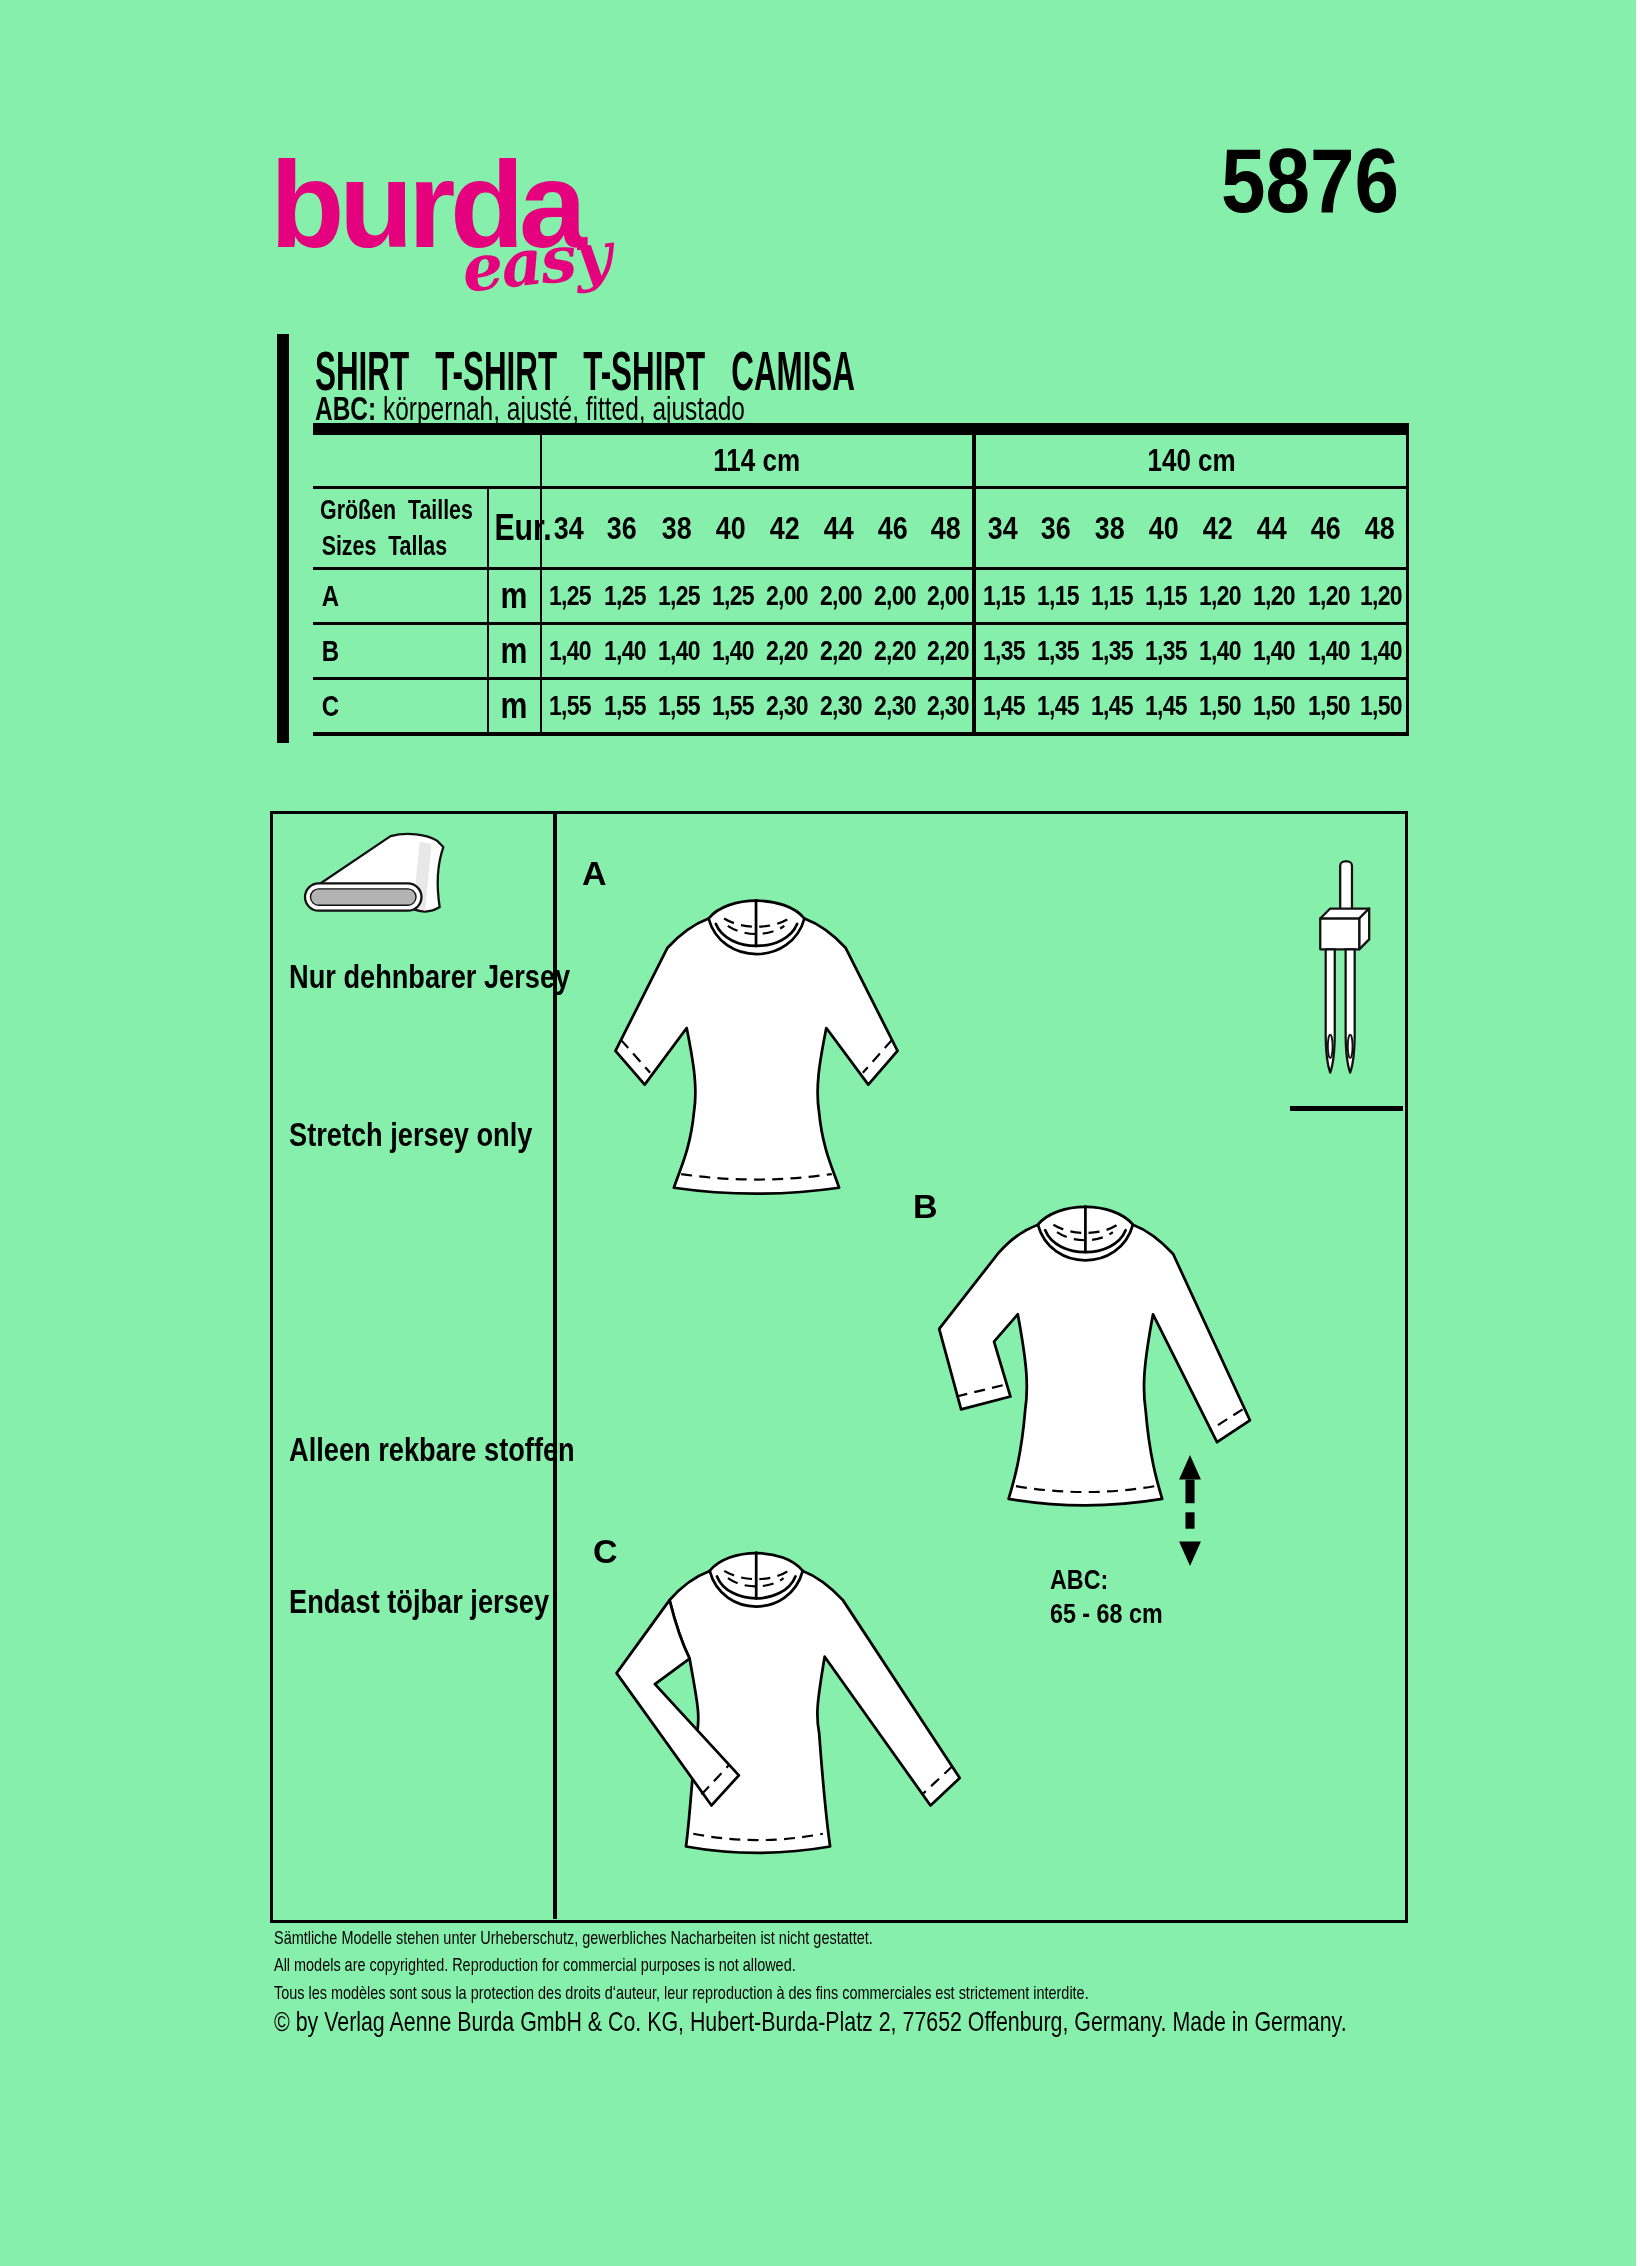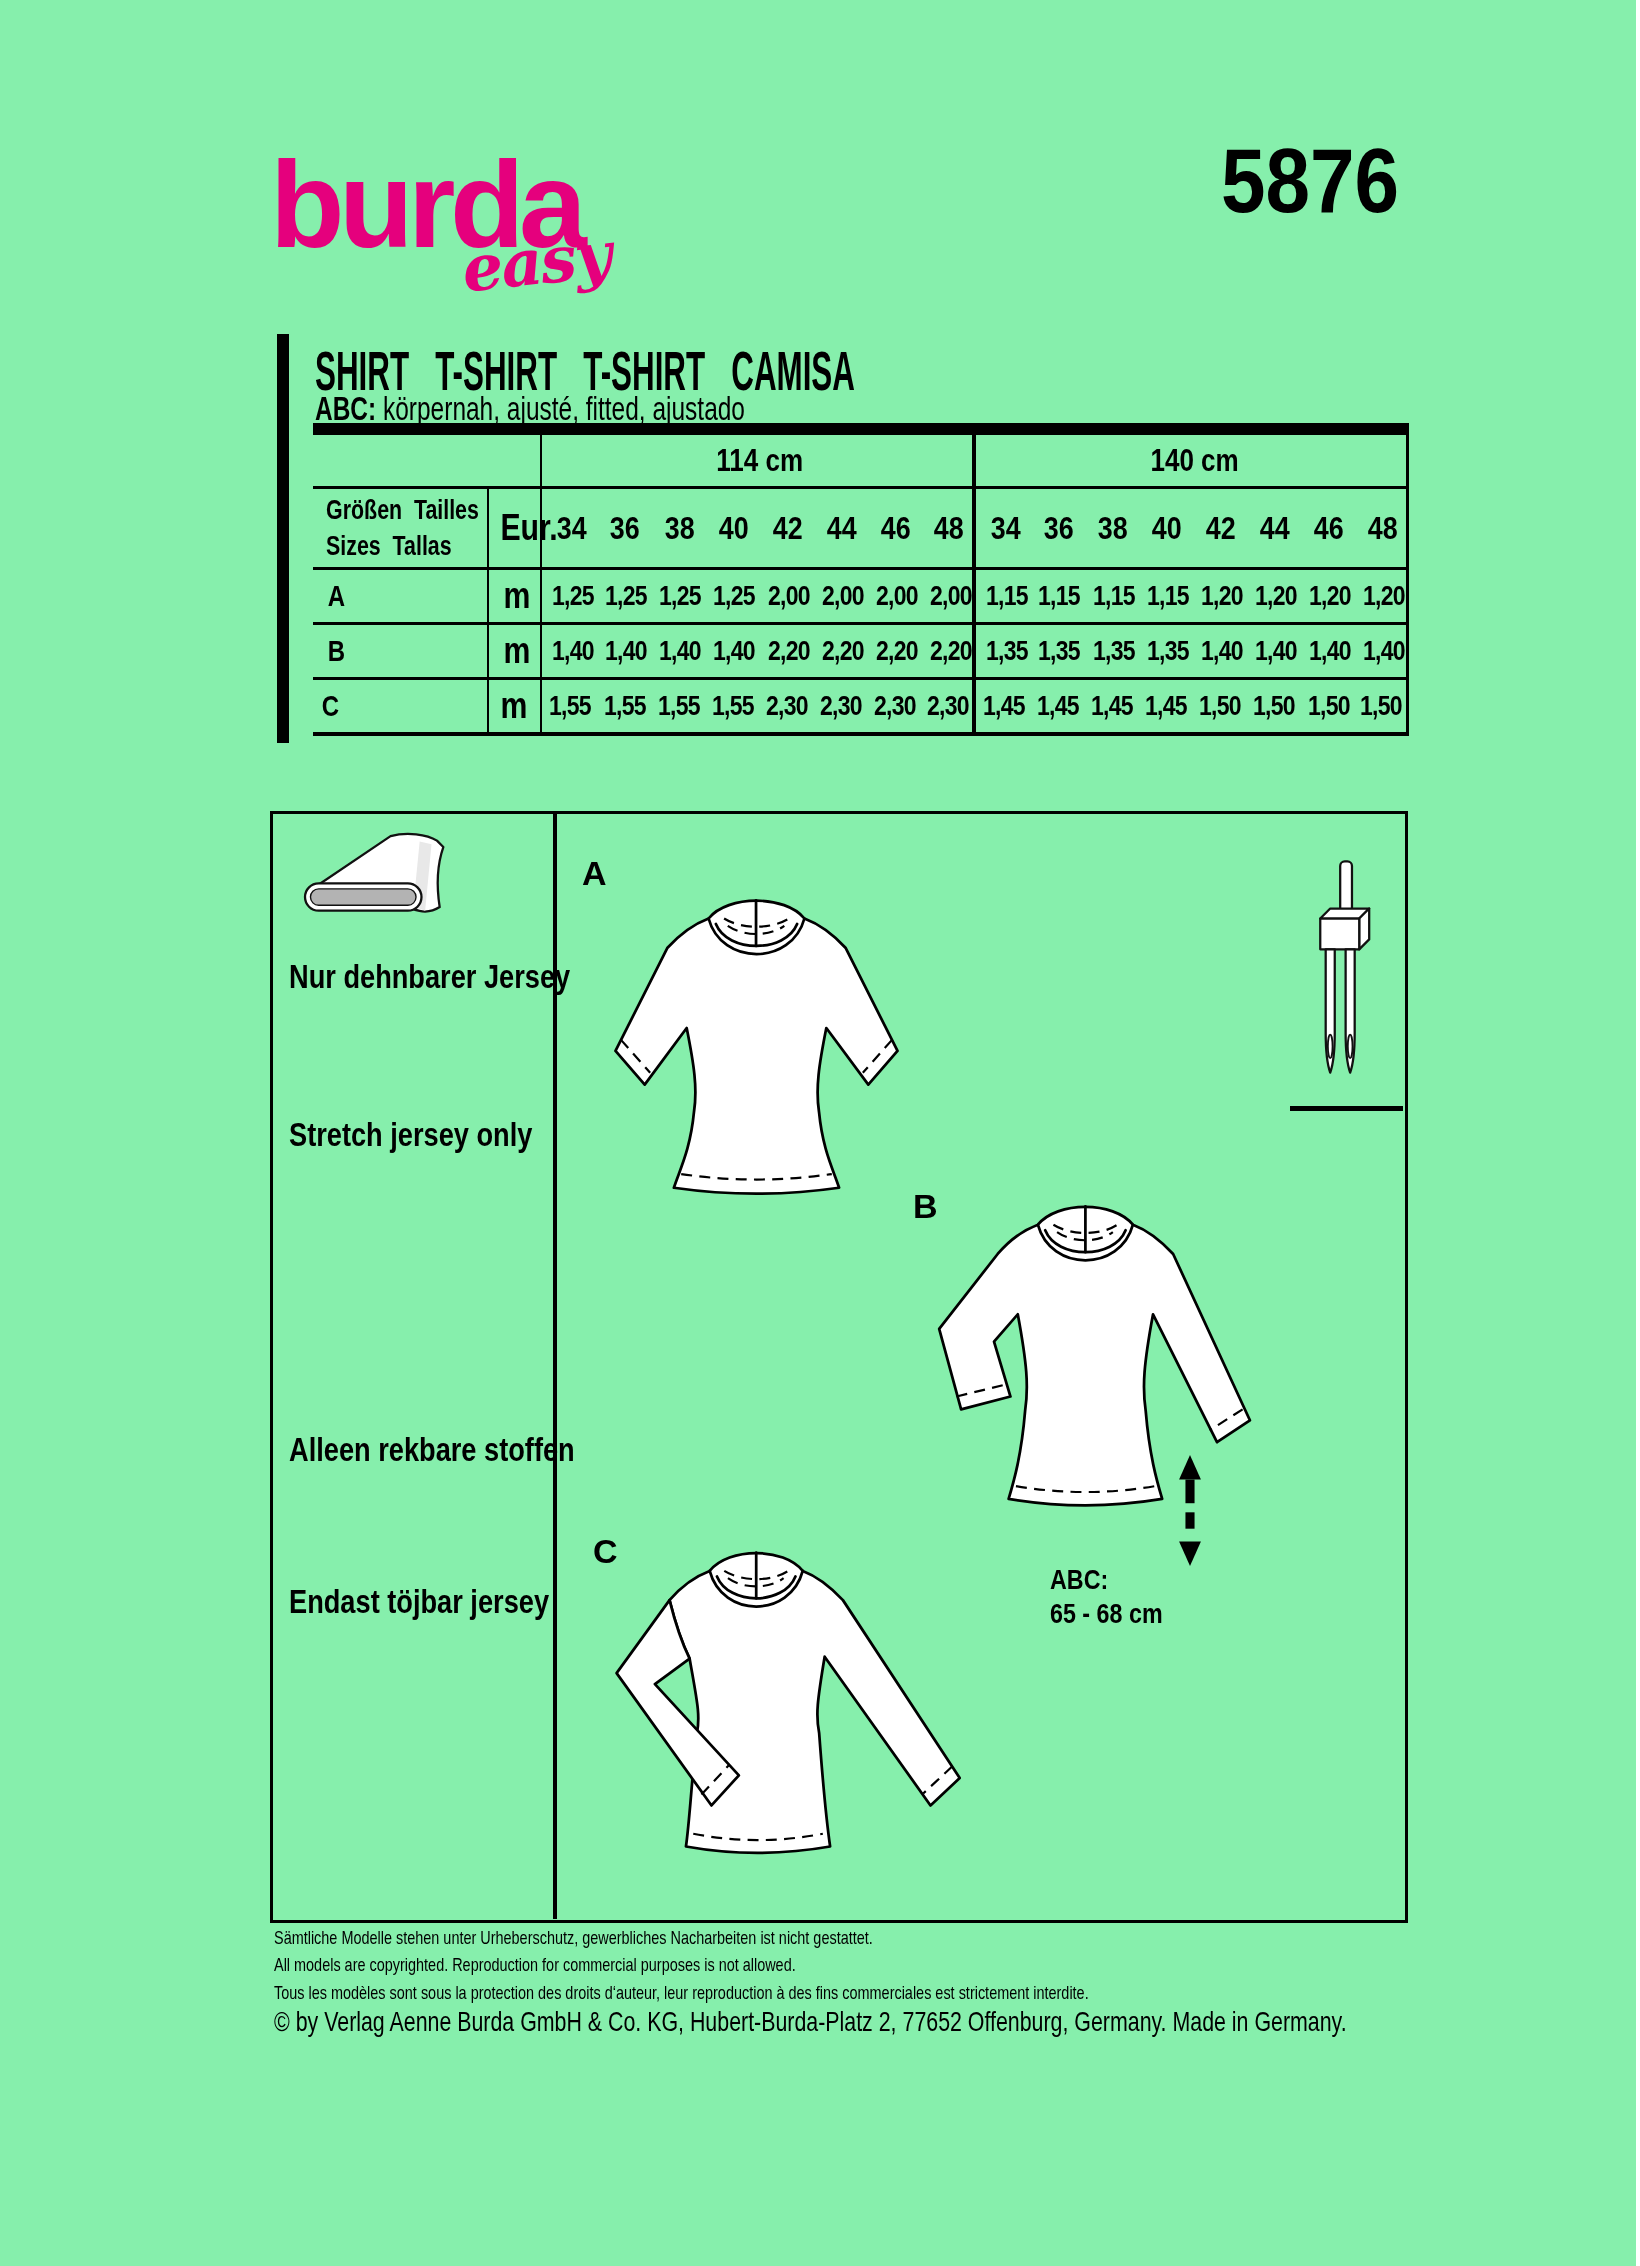--- a/index.html
+++ b/index.html
@@ -21,21 +21,21 @@
   .subtitle{left:315px;top:391px;font-size:34px;line-height:1;white-space:pre;
             transform:scaleX(0.72);transform-origin:0 0;}
   .subtitle b{font-weight:bold;}
 
   
   .table-wrap{left:313px;top:423px;width:1096px;}
   .table-topbar{width:1096px;height:12px;background:#000;}
   table.ft{border-collapse:collapse;table-layout:fixed;width:1096px;
            border-right:3.7px solid #000;border-bottom:4.6px solid #000;}
   .ft td{padding:0;margin:0;text-align:center;vertical-align:middle;font-weight:bold;border:0;}
-  .ft .bb{border-bottom:3.7px solid #000;padding-left:6px;}
+  .ft .bb{border-bottom:3.7px solid #000;}
   .ft .br{border-right:2.7px solid #000;}
   .ft .blt{border-left:4.6px solid #000;margin-left:9px;}
   .ft .h1{height:51px;font-size:31px;}
   .ft .h2{height:78px;}
   .ft .hr{height:52px;}
   .ft .lblh{text-align:center;font-size:27.4px;line-height:1.3;}
   .ft .vw{text-align:left;font-size:30px;}
   .ft .eur{font-size:36px;}
   .ft .sz{font-size:32px;}
   .ft .val{font-size:27.4px;letter-spacing:-0.9px;text-align:right;}

